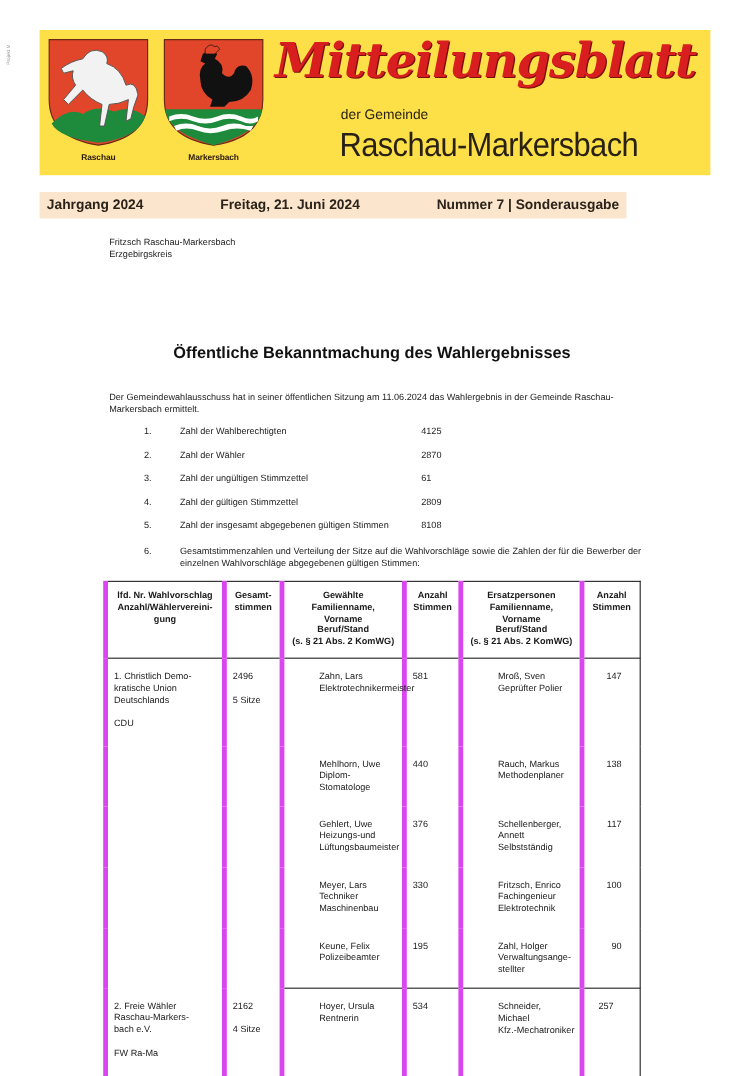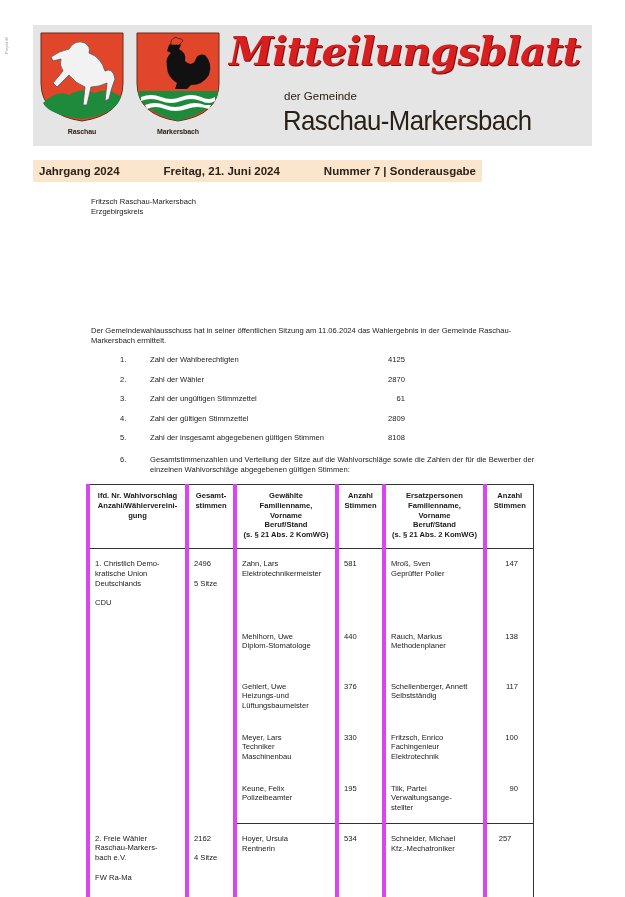--- a/index.html
+++ b/index.html
@@ -7,21 +7,21 @@
   body { position: relative; font-family: "Liberation Sans", sans-serif; color: #1a1a1a; }
 
   .side-note {
     position: absolute; left: 4px; top: 24px; width: 8px; height: 30px;
     font-size: 4px; color: #999; writing-mode: vertical-rl; transform: rotate(180deg);
     font-family: "Liberation Sans", sans-serif;
   }
 
   .banner {
     position: absolute; left: 33px; top: 25px; width: 559px; height: 121px;
-    background: #e5e5e5;
+    background: #fde047;
   }
   .crest {
     position: absolute; top: 6px; width: 86px; height: 104px;
   }
   .crest svg { display: block; }
   .crest-label {
     position: absolute; left: 0; right: 0; bottom: 0; text-align: center;
     font-family: "Liberation Sans", sans-serif; font-weight: bold; font-size: 7px;
     color: #2a1a10; letter-spacing: -0.1px;
   }
@@ -39,21 +39,21 @@
     position: absolute; left: 251px; top: 65px; font-size: 11.5px; color: #2a2116;
     font-family: "Liberation Sans", sans-serif;
   }
   .mast-town {
     position: absolute; left: 250px; top: 80px; font-size: 28px; color: #2a2116;
     font-family: "Liberation Sans", sans-serif; letter-spacing: -0.6px; transform: scaleX(0.92);
     transform-origin: left top; white-space: nowrap;
   }
 
   .info-bar {
-    position: absolute; left: 33px; top: 160px; width: 449px; height: 22px;
+    position: absolute; left: 33px; top: 160px; width: 489px; height: 22px;
     background: #fbe6cd; display: flex; align-items: center; justify-content: space-between;
     padding: 0 6px 0 6px;
     font-family: "Liberation Sans", sans-serif; font-weight: bold; font-size: 11.5px; color: #2b2219;
   }
   .info-bar span { white-space: nowrap; }
 
   .sender {
     position: absolute; left: 91px; top: 197px; font-size: 7.6px; line-height: 9.6px; color: #222;
   }
 
@@ -64,21 +64,21 @@
 
   .intro {
     position: absolute; left: 91px; top: 326px; width: 440px;
     font-size: 7.6px; line-height: 10.4px; color: #222;
   }
 
   .stats { position: absolute; left: 120px; top: 355px; width: 400px; }
   .stat-row { position: absolute; left: 0; width: 400px; font-size: 7.6px; color: #222; height: 10px; }
   .stat-num { position: absolute; left: 0; }
   .stat-label { position: absolute; left: 30px; }
-  .stat-value { position: absolute; left: 245px; width: 40px; text-align: right; }
+  .stat-value { position: absolute; left: 231px; width: 40px; }
 
   .point6 { position: absolute; left: 120px; top: 455px; width: 400px; font-size: 7.6px; line-height: 10.2px; color: #222; }
   .point6 .num { position: absolute; left: 0; top: 0; }
   .point6 .txt { position: absolute; left: 30px; top: 0; width: 385px; }
 
   table.results {
     position: absolute; left: 86px; top: 484px; width: 445px;
     border-collapse: collapse; table-layout: fixed;
     font-size: 7.6px; line-height: 9.8px; color: #1a1a1a;
   }
@@ -88,21 +88,21 @@
   }
   table.results th {
     border-top: 1px solid #333; border-bottom: 1px solid #333;
     font-weight: bold; text-align: center; padding: 6px 3px 0 3px; height: 64px;
   }
   table.results tr.party-end td { border-bottom: 1px solid #333; }
   .b { font-weight: normal; }
   .gap { height: 10px; }
   .party-cell { padding: 10px 4px 0 5px; }
   .total-cell { padding: 10px 4px 0 5px; }
-  .person-cell { padding: 10px 4px 0 5px; }
+  .person-cell { padding: 10px 4px 0 5px; margin-left: 24px; }
   .votes-cell { padding: 10px 4px 0 5px; }
 </style>
 </head>
 <body>
 
 <div class="side-note">Projekt M</div>
 
 <div class="banner">
   <div class="crest crest-raschau">
     <svg width="86" height="92" viewBox="0 0 86 92">
@@ -133,20 +133,21 @@
   <span>Freitag, 21. Juni 2024</span>
   <span>Nummer 7 | Sonderausgabe</span>
 </div>
 
 <div class="sender">
   <div>Fritzsch Raschau-Markersbach</div>
   <div>Erzgebirgskreis</div>
 </div>
 
 <div class="heading">
+  <div>Öffentliche Bekanntmachung des Wahlergebnisses</div>
 </div>
 
 <div class="intro">Der Gemeindewahlausschuss hat in seiner öffentlichen Sitzung am 11.06.2024 das Wahlergebnis in der Gemeinde Raschau-Markersbach ermittelt.</div>
 
 <div class="stats">
   <div class="stat-row" style="top:0px">
     <span class="stat-num">1.</span>
     <span class="stat-label">Zahl der Wahlberechtigten</span>
     <span class="stat-value">4125</span>
   </div>
@@ -326,21 +327,21 @@
           <div class="person-cell">
             <div>Keune, Felix</div>
             <div>Polizeibeamter</div>
           </div>
         </td>
         <td>
           <div class="votes-cell">195</div>
         </td>
         <td>
           <div class="person-cell">
-            <div>Tilk, Partei</div>
+            <div>Zahl, Holger</div>
             <div>Verwaltungsange-</div>
             <div>stellter</div>
           </div>
         </td>
         <td>
           <div class="votes-cell" style="width: 26px; text-align: right; box-sizing: content-box;">90</div>
         </td>
       </tr>
       <tr style="height: 71px;">
         <td rowspan="2">

